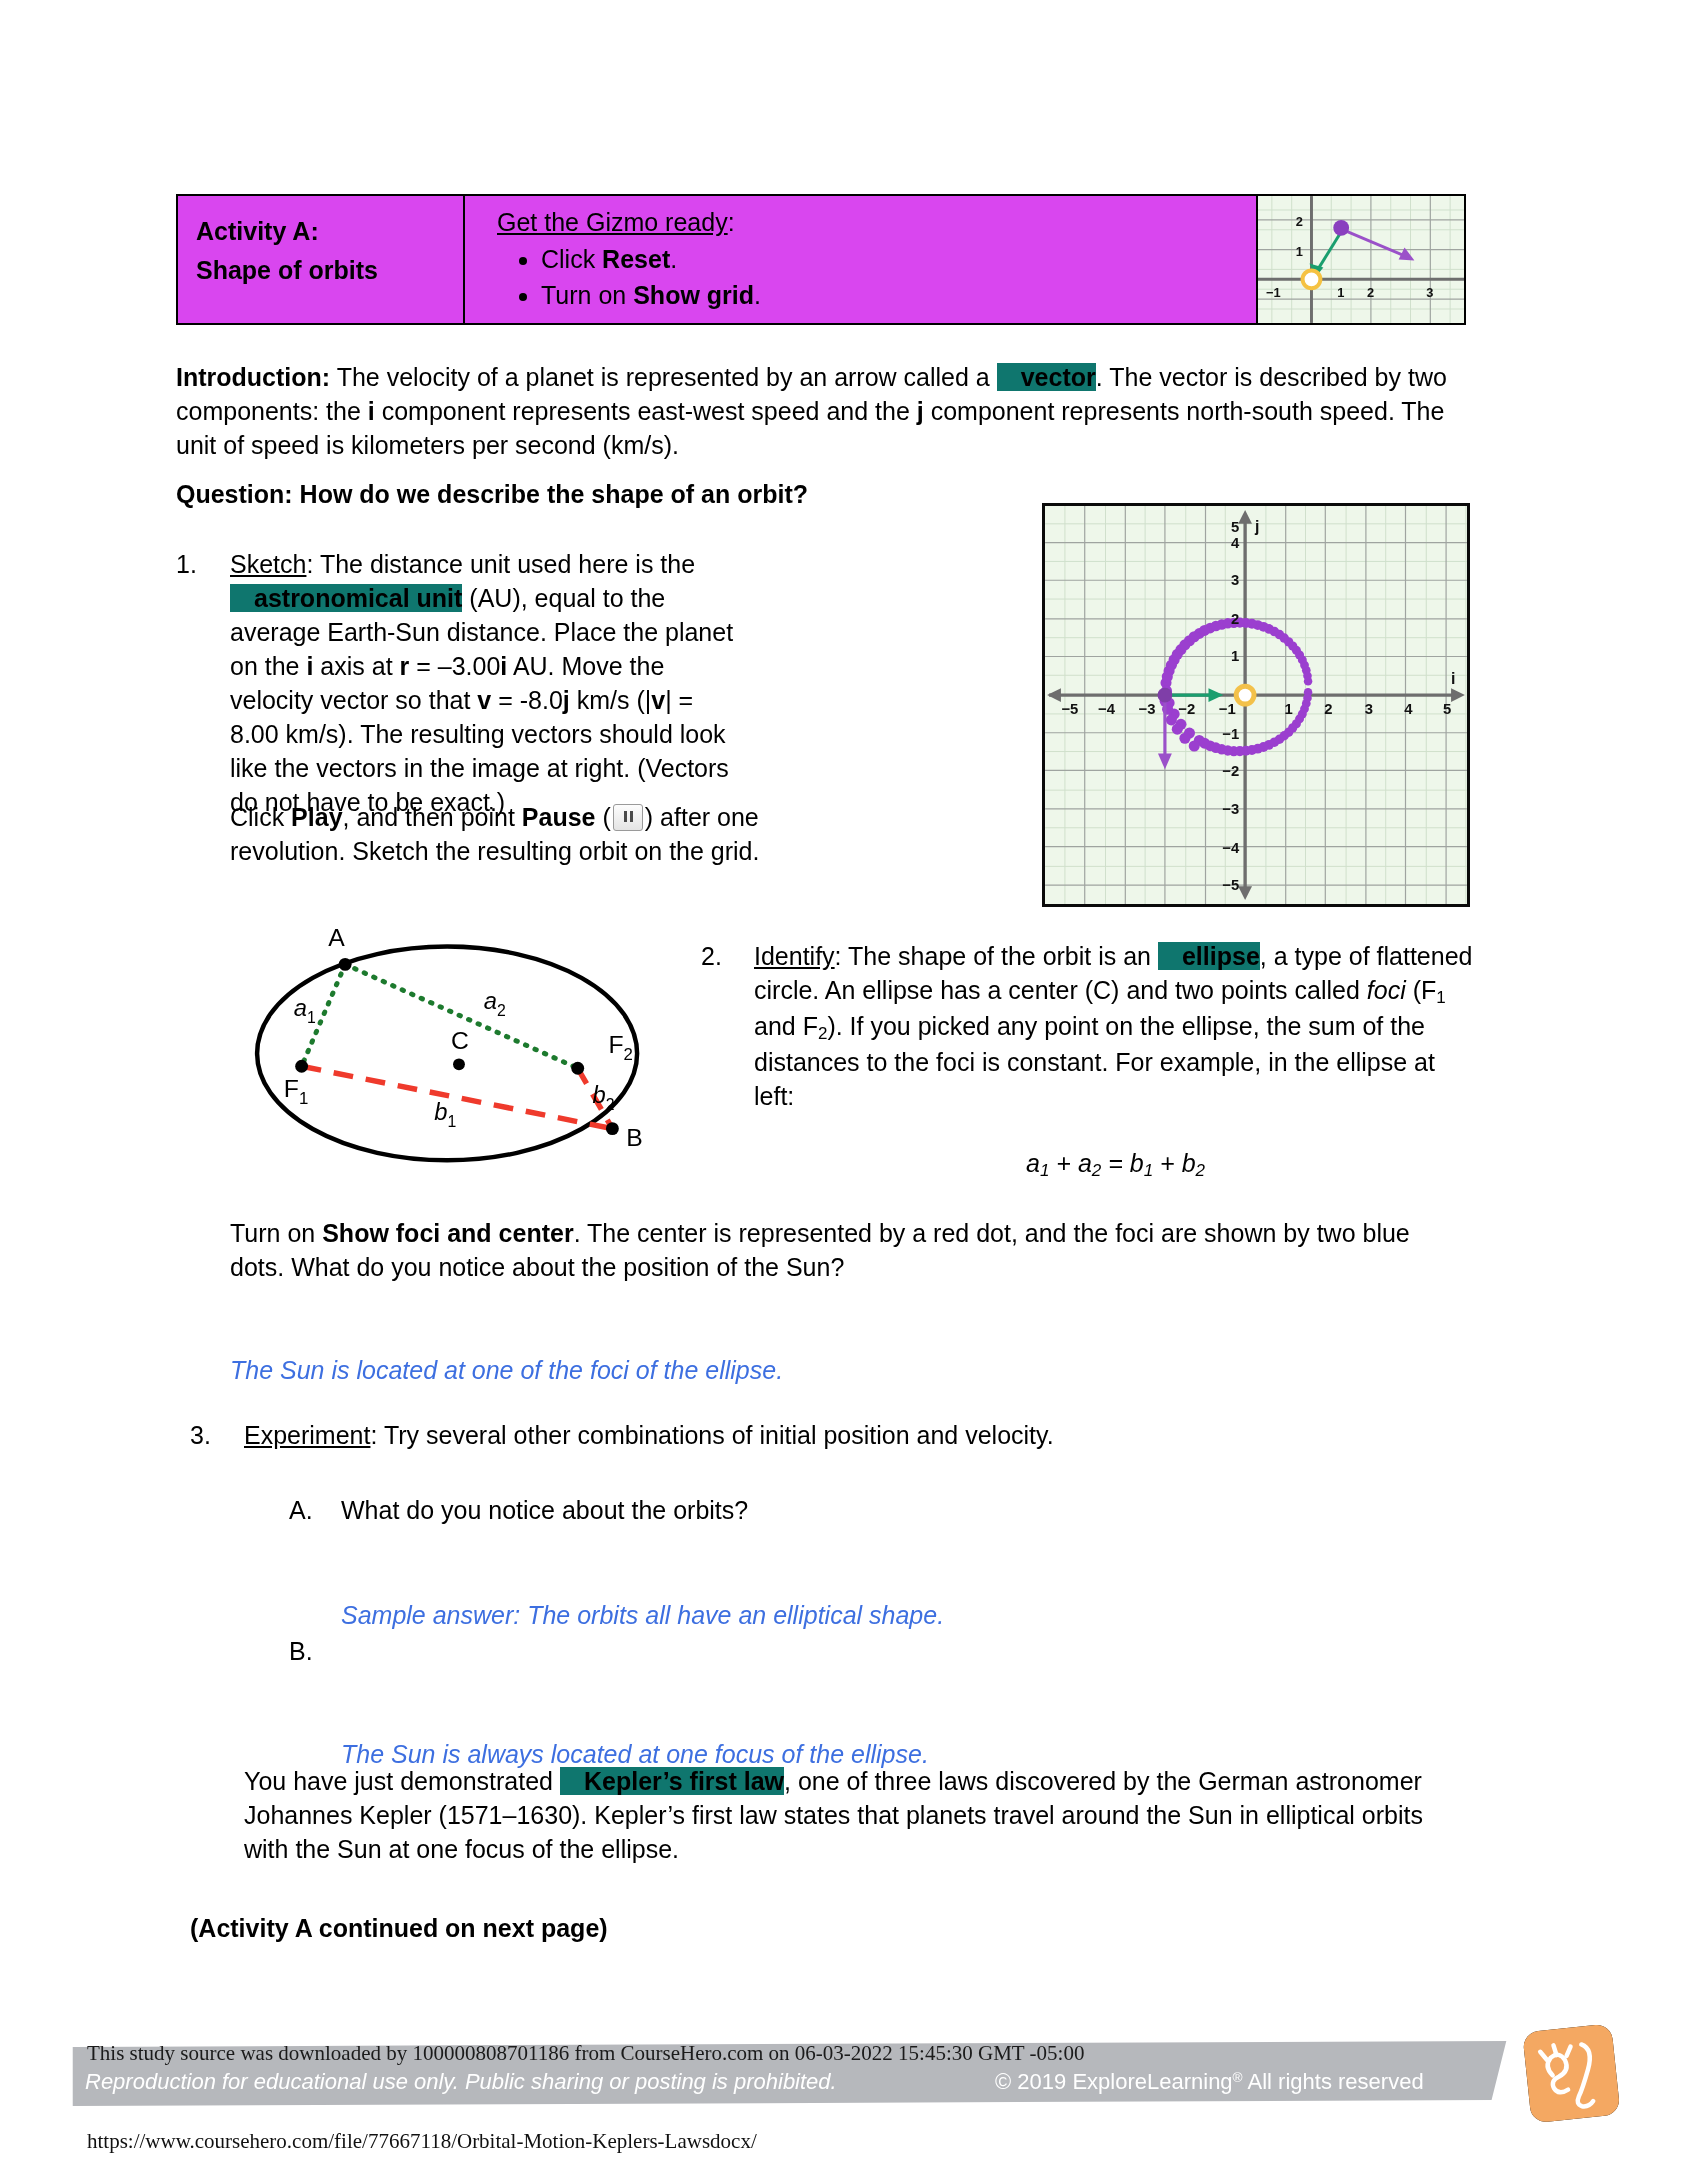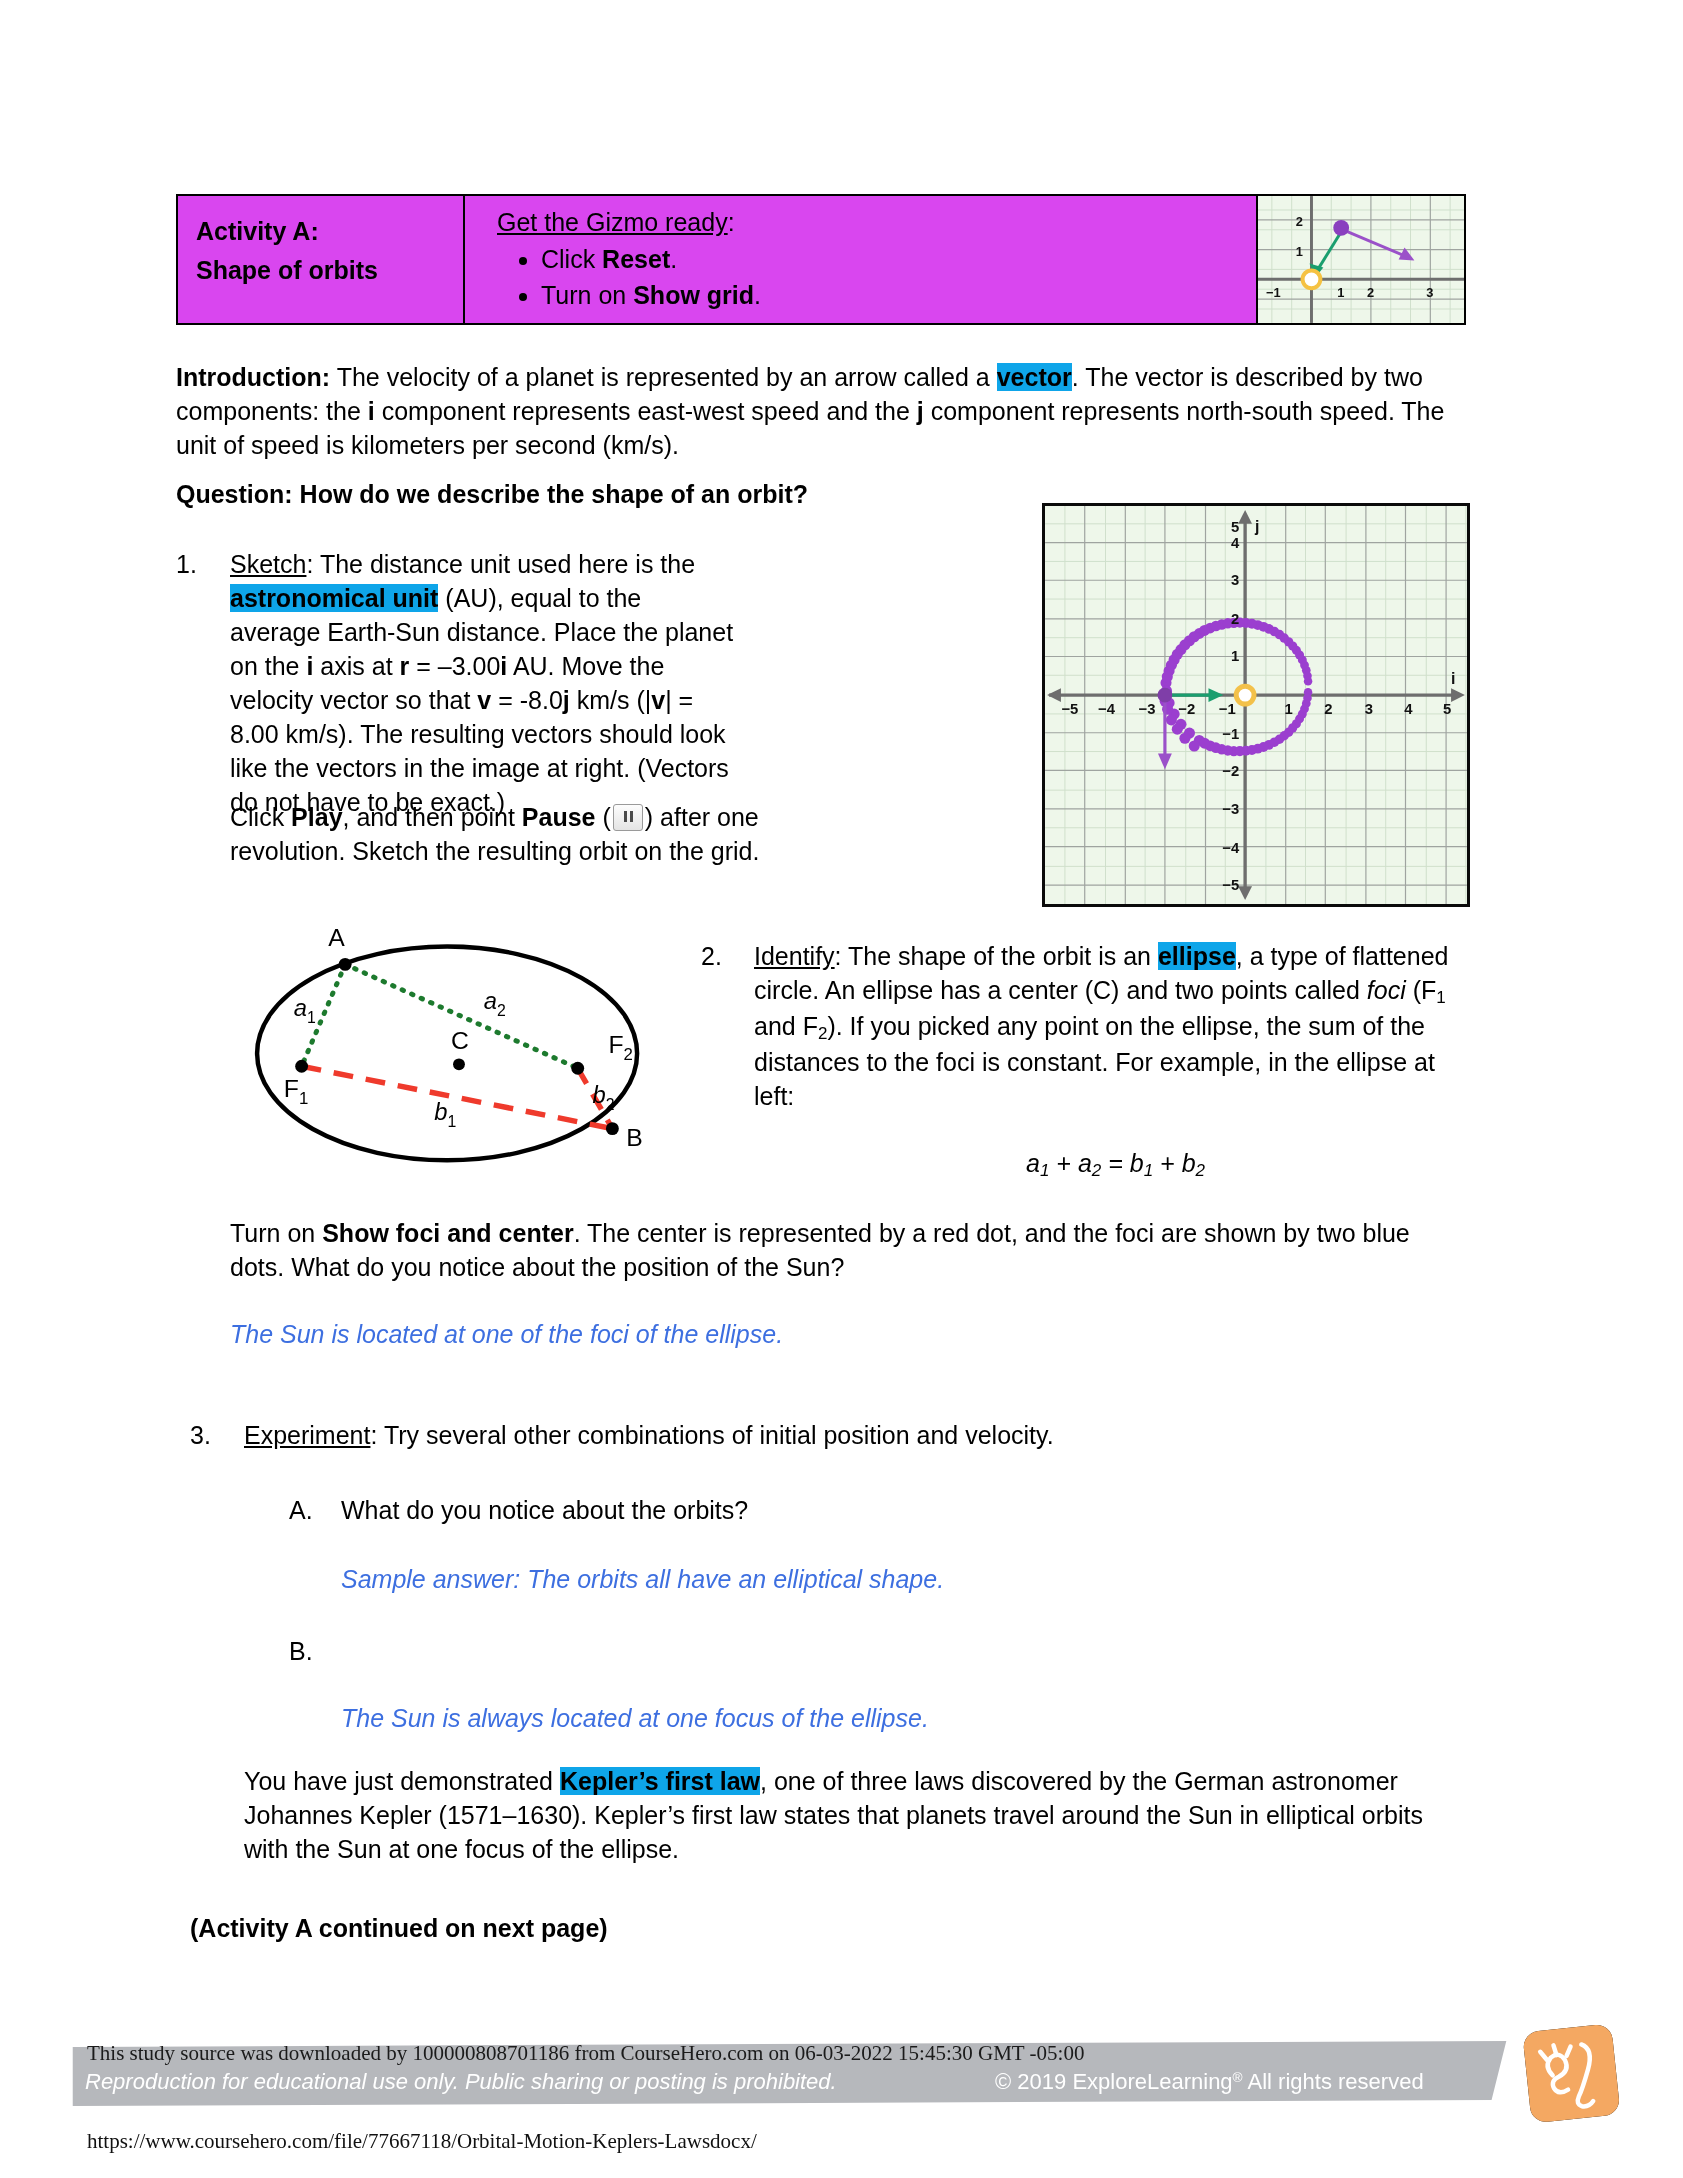--- a/index.html
+++ b/index.html
@@ -52,26 +52,27 @@
   .thumb-svg { position: absolute; left: 0; top: 0; }
 
   
   .para {
     position: absolute;
     font-size: 25px;
     line-height: 1.36;
     color: #000;
   }
   b, strong { font-weight: bold; }
-  .hl { background: #0ea5e9; }
+  .hl { background: #0f766e; padding-left: 24px; }
   .ul { text-decoration: underline; }
   .ital { font-style: italic; }
   .ans {
     color: #3d6fe0;
     font-style: italic;
+    margin-top: 36px;
   }
   sub { font-size: 0.68em; vertical-align: -0.22em; }
 
   .intro { left: 176px; top: 360px; width: 1297px; }
   .question { left: 176px; top: 477px; width: 891px; font-weight: bold; }
   .item1-num { left: 176px; top: 547px; width: 40px; }
   .item1-body { left: 230px; top: 547px; width: 505px; }
   .play-para { left: 230px; top: 800px; width: 594px; }
 
   .item2-num { left: 701px; top: 939px; width: 40px; }

